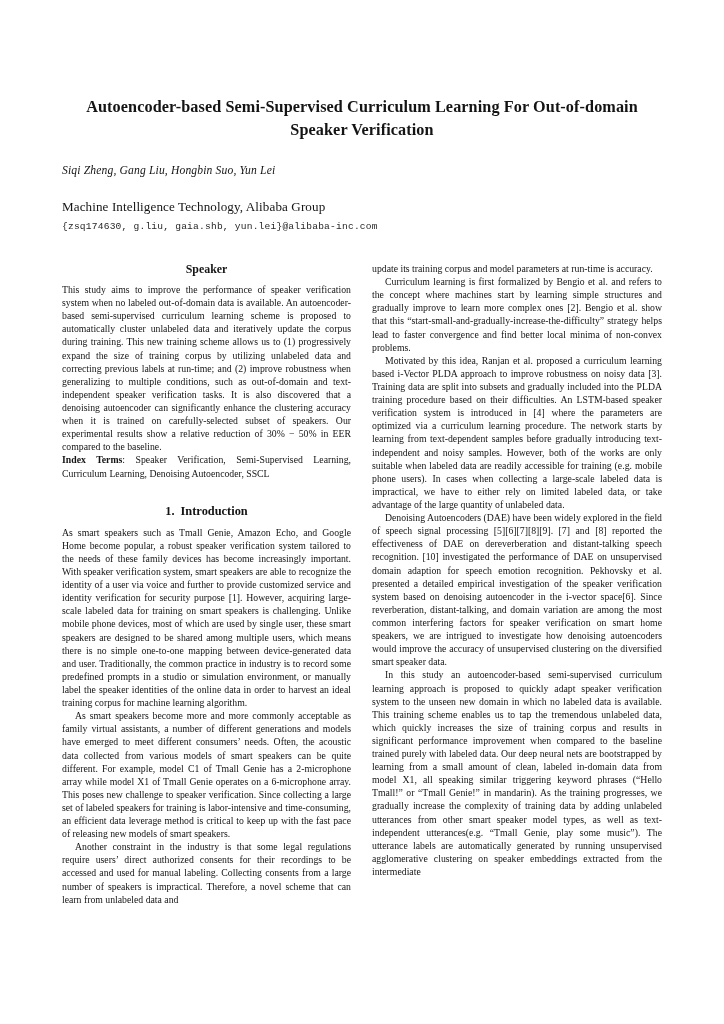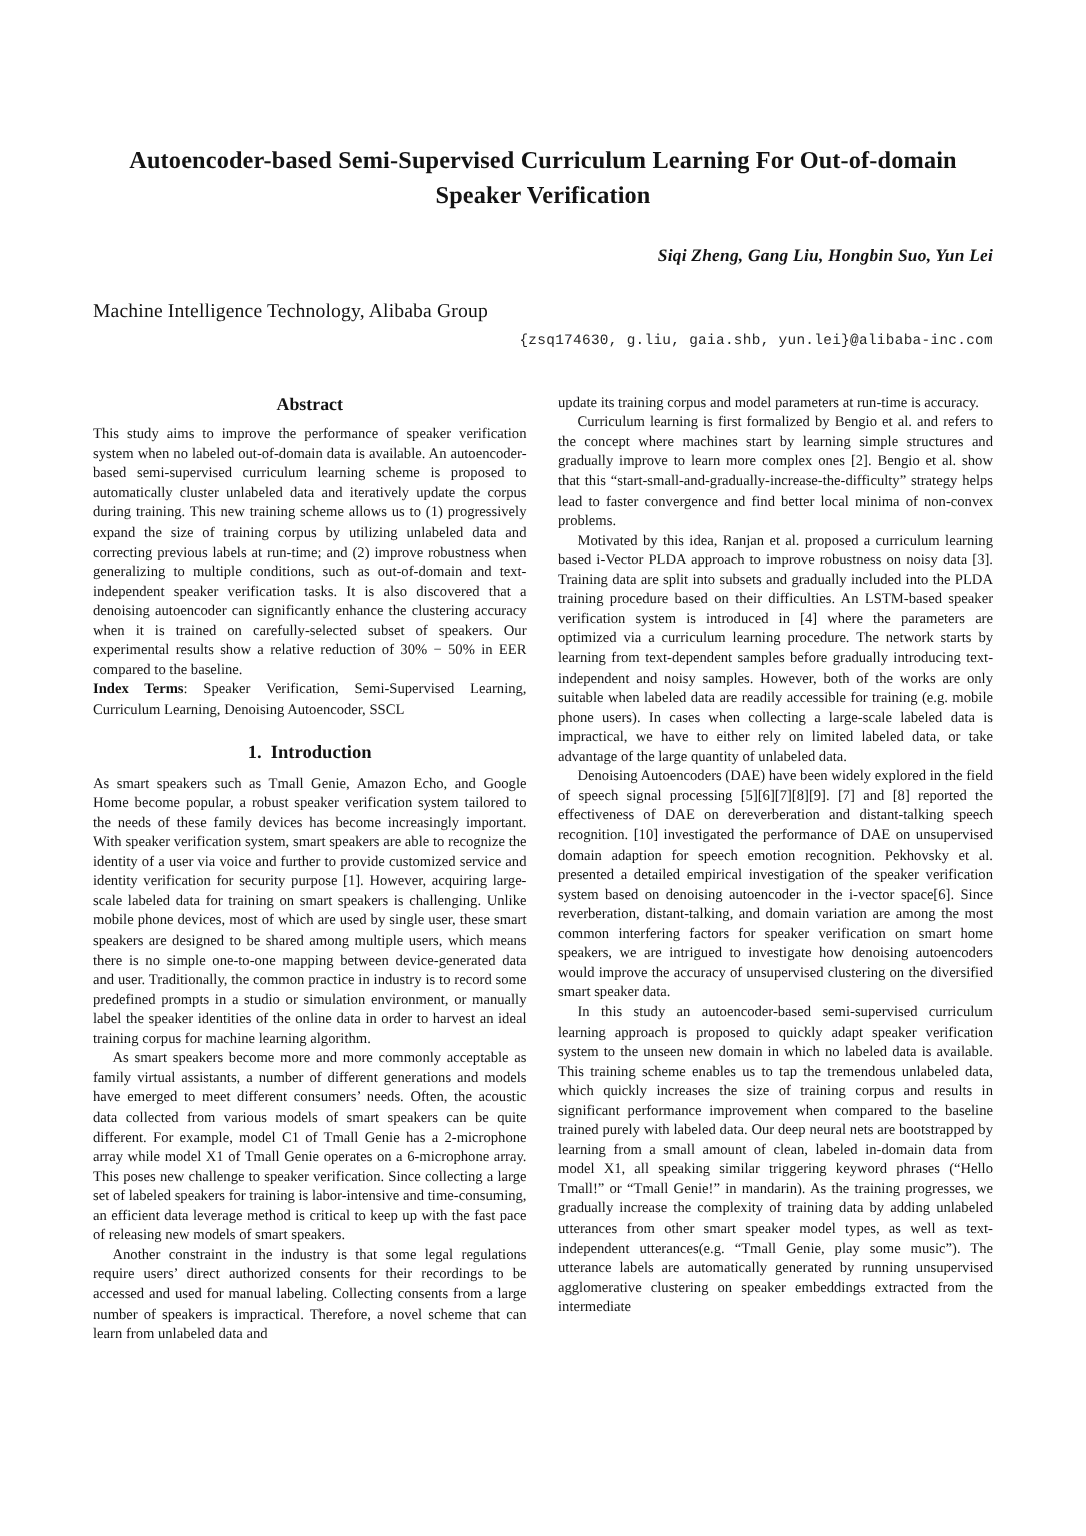--- a/index.html
+++ b/index.html
@@ -34,34 +34,33 @@
     font-weight: bold;
     text-align: center;
     line-height: 1.42;
     letter-spacing: 0.1px;
     margin: 0 12px;
   }
   .authors {
     margin-top: 22px;
     font-size: 11.6px;
     font-style: italic;
-    text-align: right;
+    text-align: left;
     letter-spacing: 0.15px;
-    font-weight: bold;
   }
   .affiliation {
     margin-top: 22px;
     font-size: 13.1px;
     letter-spacing: 0.1px;
   }
   .emails {
     margin-top: 6px;
     font-family: "Liberation Mono", "DejaVu Sans Mono", monospace;
     font-size: 9.6px;
-    text-align: right;
+    text-align: left;
     letter-spacing: 0.2px;
     color: #262626;
   }
   
   .columns {
     margin-top: 30px;
     display: flex;
     justify-content: space-between;
     align-items: flex-start;
   }
@@ -71,21 +70,21 @@
   .col.right {
     width: 290px;
   }
   .section-head {
     font-size: 11.9px;
     font-weight: bold;
     text-align: center;
     margin: 0 0 6px 0;
   }
   .section-head.numbered {
-    margin-top: 14px;
+    margin-top: 24px;
     margin-bottom: 7px;
     font-size: 12.4px;
   }
   .section-head.numbered .num {
     margin-right: 6px;
   }
   p.para {
     margin: 0;
     font-size: 9.75px;
     line-height: 1.345;
@@ -114,21 +113,21 @@
     <div class="authors">Siqi Zheng, Gang Liu, Hongbin Suo, Yun Lei</div>
 
     <div class="affiliation">Machine Intelligence Technology, Alibaba Group</div>
 
     <div class="emails">{zsq174630, g.liu, gaia.shb, yun.lei}@alibaba-inc.com</div>
 
     <div class="columns">
 
       <div class="col left">
 
-        <div class="section-head">Abstract</div>
+        <div class="section-head">Speaker</div>
 
         <p class="para">This study aims to improve the performance of speaker verification system when no labeled out-of-domain data is available. An autoencoder-based semi-supervised curriculum learning scheme is proposed to automatically cluster unlabeled data and iteratively update the corpus during training.  This new training scheme allows us to (1) progressively expand the size of training corpus by utilizing unlabeled data and correcting previous labels at run-time; and (2) improve robustness when generalizing to multiple conditions, such as out-of-domain and text-independent speaker verification tasks. It is also discovered that a denoising autoencoder can significantly enhance the clustering accuracy when it is trained on carefully-selected subset of speakers. Our experimental results show a relative reduction of 30% − 50% in EER compared to the baseline.</p>
 
         <p class="para"><span class="idx-label">Index Terms</span><span>: Speaker Verification, Semi-Supervised Learning, Curriculum Learning, Denoising Autoencoder, SSCL</span></p>
 
         <div class="section-head numbered"><span class="num">1.</span><span>Introduction</span></div>
 
         <p class="para">As smart speakers such as Tmall Genie, Amazon Echo, and Google Home become popular, a robust speaker verification system tailored to the needs of these family devices has become increasingly important. With speaker verification system, smart speakers are able to recognize the identity of a user via voice and further to provide customized service and identity verification for security purpose [1]. However, acquiring large-scale labeled data for training on smart speakers is challenging. Unlike mobile phone devices, most of which are used by single user, these smart speakers are designed to be shared among multiple users, which means there is no simple one-to-one mapping between device-generated data and user. Traditionally, the common practice in industry is to record some predefined prompts in a studio or simulation environment, or manually label the speaker identities of the online data in order to harvest an ideal training corpus for machine learning algorithm.</p>
         <p class="para indent">As smart speakers become more and more commonly acceptable as family virtual assistants, a number of different generations and models have emerged to meet different consumers’ needs. Often, the acoustic data collected from various models of smart speakers can be quite different. For example, model C1 of Tmall Genie has a 2-microphone array while model X1 of Tmall Genie operates on a 6-microphone array. This poses new challenge to speaker verification. Since collecting a large set of labeled speakers for training is labor-intensive and time-consuming, an efficient data leverage method is critical to keep up with the fast pace of releasing new models of smart speakers.</p>
         <p class="para indent">Another constraint in the industry is that some legal regulations require users’ direct authorized consents for their recordings to be accessed and used for manual labeling. Collecting consents from a large number of speakers is impractical. Therefore, a novel scheme that can learn from unlabeled data and</p>

